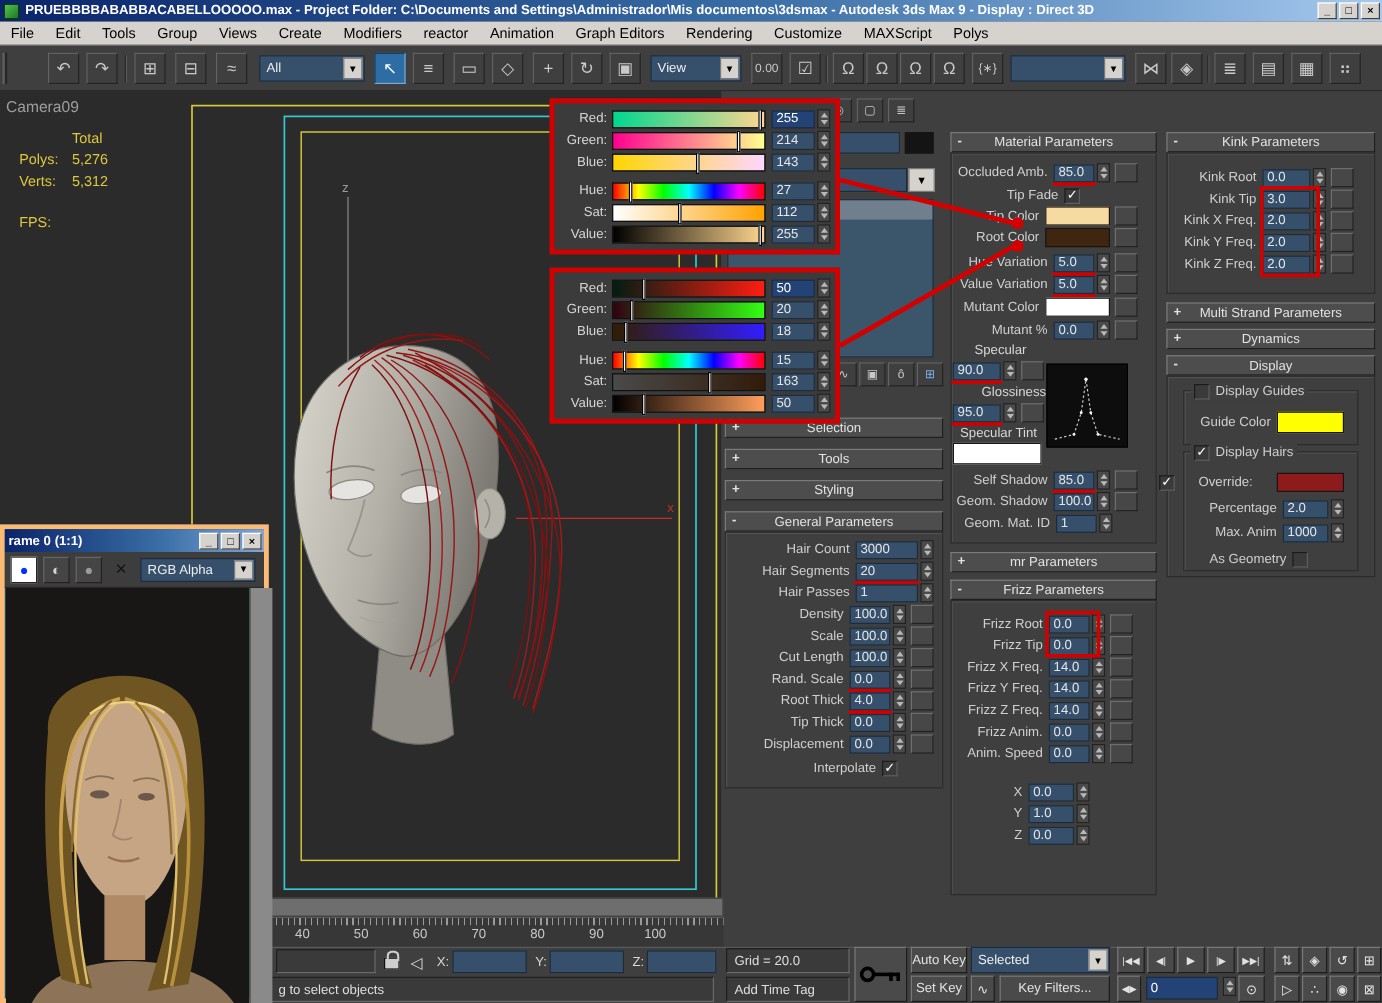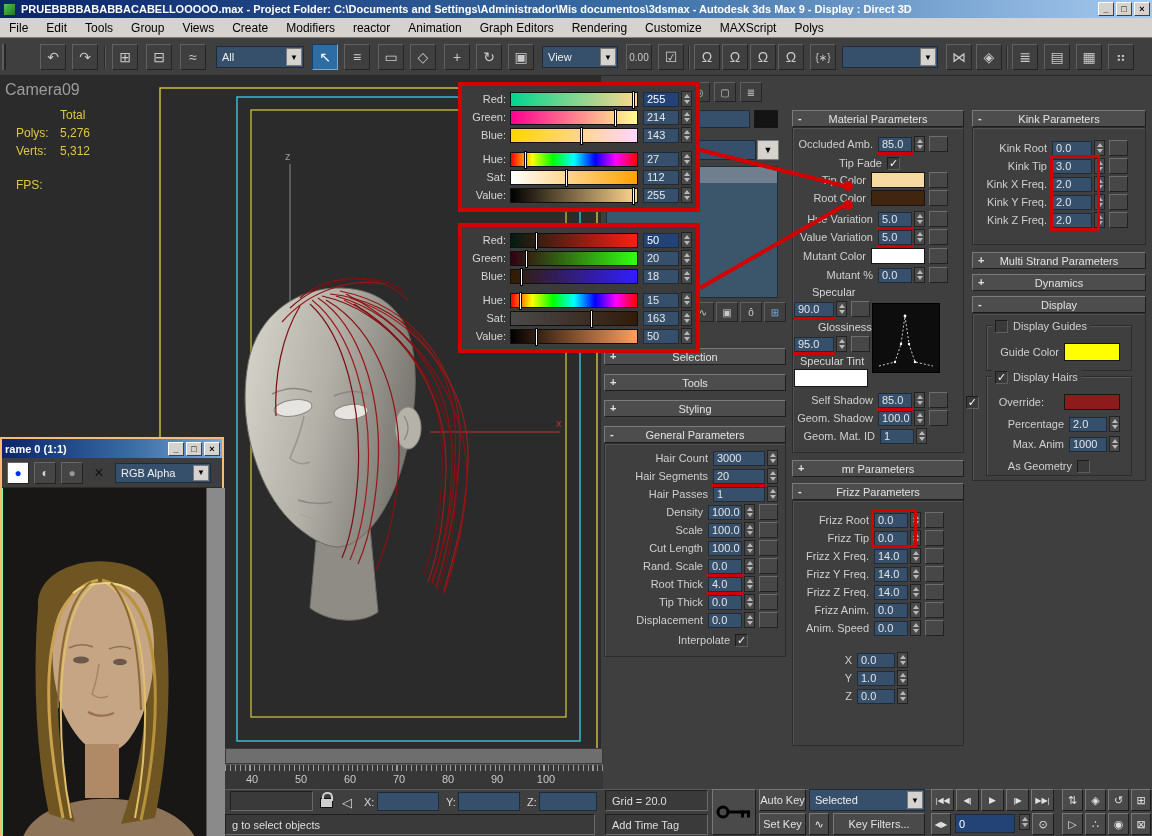--- a/index.html
+++ b/index.html
@@ -15,21 +15,21 @@
 .toolbar{position:absolute;left:0;top:38px;width:1152px;height:38px;background:#3f3f3f;border-bottom:1px solid #2a2a2a}
 .thandle{position:absolute;left:2px;top:6px;width:4px;height:26px;border-left:2px solid #5c5c5c;border-right:2px solid #262626}
 .ico{position:absolute;top:6px;width:26px;height:26px;background:#3f3f3f;border:1px solid;border-color:#616161 #242424 #242424 #616161;color:#c9c9c9;font-size:14px;display:flex;align-items:center;justify-content:center}
 .ico.small{font-size:10px}
 .ico.act{background:#2e6da4;color:#fff;border-color:#173e63 #7aa8d0 #7aa8d0 #173e63}
 .tsep{position:absolute;top:8px;width:2px;height:23px;background:#2a2a2a;border-right:1px solid #5a5a5a}
 .tdd{position:absolute;top:8px;height:22px;background:#36506b;border:1px solid #1c2c3c;color:#eee;display:flex;align-items:center;padding:0 5px}
 .dda{position:absolute;right:1px;top:1px;bottom:1px;width:16px;background:#d6d3ce;border:1px solid #7a7a7a;color:#000;font-size:8px;display:flex;align-items:center;justify-content:center}
 
 .vp{position:absolute;left:0;top:76px;width:600px;height:688px;background:#2b2b2b;overflow:hidden}
-.vplabel{position:absolute;left:5px;top:5px;color:#9d9d9d;font-size:16px}
+.vplabel{position:absolute;left:5px;top:5px;color:#9d9d9d;font-size:13px}
 .stat{position:absolute;color:#ddc83c;font-size:12px}
 
 .cp{position:absolute;left:600px;top:76px;width:552px;height:713px;background:#3f3f3f;border-left:1px solid #2a2a2a}
 .rh{position:absolute;height:17px;background:#4d4d4d;border:1px solid;border-color:#7a7a7a #1e1e1e #1e1e1e #7a7a7a;color:#e2e2e2;display:flex;align-items:center;justify-content:center;font-size:11px}
 .rh .pm{position:absolute;left:5px;top:1px;font-weight:bold}
 .rbody{position:absolute;border:1px solid #2c2c2c;box-shadow:inset 1px 1px 0 #525252;background:#3f3f3f}
 .prow{position:absolute;display:flex;align-items:center;justify-content:flex-end;height:16px}
 .plab{margin-right:5px;color:#cfcfcf;white-space:nowrap}
 .pfld{height:15px;background:#36506b;border:1px solid #1d2b3a;color:#e4e4e4;padding:0 3px;display:inline-flex;align-items:center}
 .w50{width:52px}.w40{width:40px}.w34{width:34px}.w38{width:38px}
@@ -61,21 +61,21 @@
 .t-b{background:linear-gradient(to right,#ffd600,#ffd6ff)}
 .hueg{background:linear-gradient(to right,#f00,#ff0,#0f0,#0ff,#00f,#f0f,#f00)}
 .t-s{background:linear-gradient(to right,#fff,#ffa200)}
 .t-v{background:linear-gradient(to right,#000,#ffd68f)}
 .b-r{background:linear-gradient(to right,#001d12,#ff1d12)}
 .b-g{background:linear-gradient(to right,#320012,#32ff12)}
 .b-b{background:linear-gradient(to right,#321d00,#321dff)}
 .b-s{background:linear-gradient(to right,#4a4a4a,#321b0a)}
 .b-v{background:linear-gradient(to right,#000,#ff9e5c)}
 
-.rwin{position:absolute;left:0;top:437px;width:224px;height:399px;background:#86efac;border:2px solid #fdba74;z-index:8}
+.rwin{position:absolute;left:0;top:437px;width:224px;height:399px;background:#0c4a6e;border:4px solid #fdba74;z-index:8}
 .rtitle{position:absolute;left:0;top:0;width:100%;height:19px;background:linear-gradient(to right,#0a246a,#3a6ea5 60%,#7ea6d8);color:#fff;font-weight:bold;display:flex;align-items:center;padding-left:3px}
 .rtb{position:absolute;left:0;top:19px;width:100%;height:30px;background:#3d3d3d;border-bottom:1px solid #2a2a2a;display:flex;align-items:center;gap:5px;padding-left:5px}
 .chbtn{width:22px;height:22px;border:1px solid;border-color:#666 #222 #222 #666;background:#454545;display:flex;align-items:center;justify-content:center;font-size:12px}
 .chbtn.on{background:#fff;color:#0030ff}
 .rimg{position:absolute;left:1px;top:49px;width:203px;height:349px;background:#191715;overflow:hidden}
 .rstrip{position:absolute;left:204px;top:49px;width:19px;height:349px;background:#8a8a8a;border-left:1px solid #555}
 
 .vsb{position:absolute;left:225px;top:748px;width:378px;height:16px;background:#6e6e6e;border:1px solid #3a3a3a}
 .ruler{position:absolute;left:225px;top:764px;width:378px;height:25px;background:#373737;border-top:1px solid #5a5a5a;color:#c8c8c8}
 .ruler .ticks{position:absolute;left:0;top:0;width:100%;height:6px;background:repeating-linear-gradient(to right,#9a9a9a 0 1px,transparent 1px 4.9px)}

